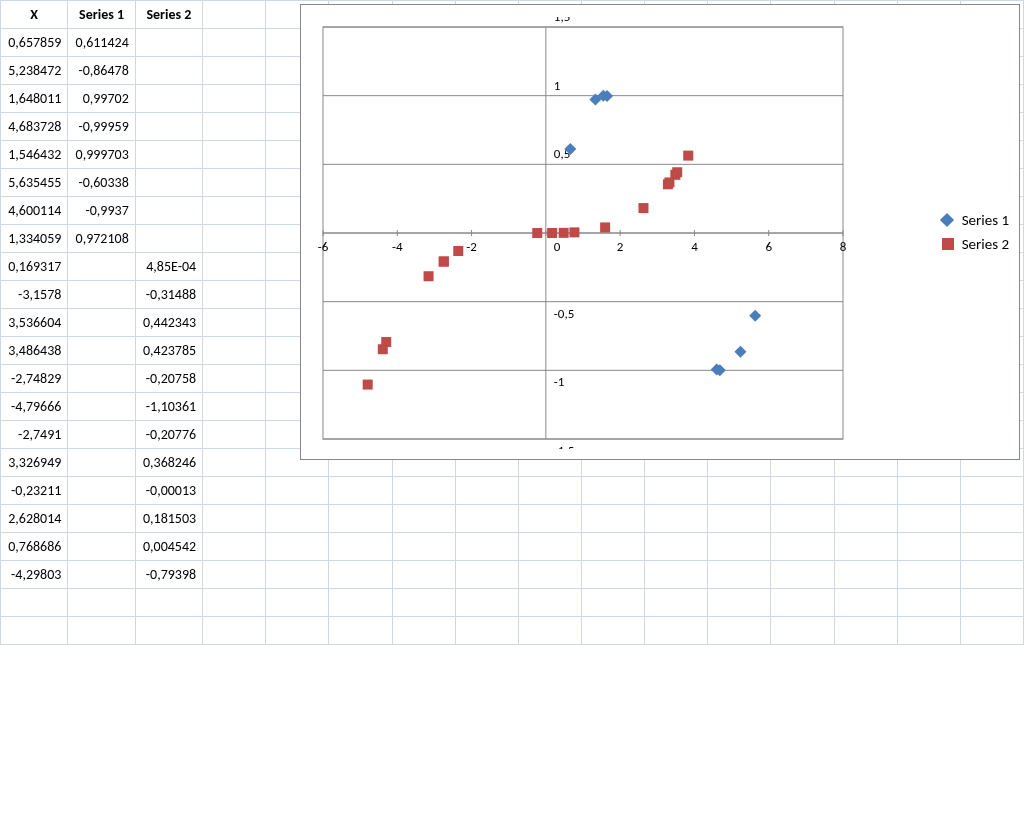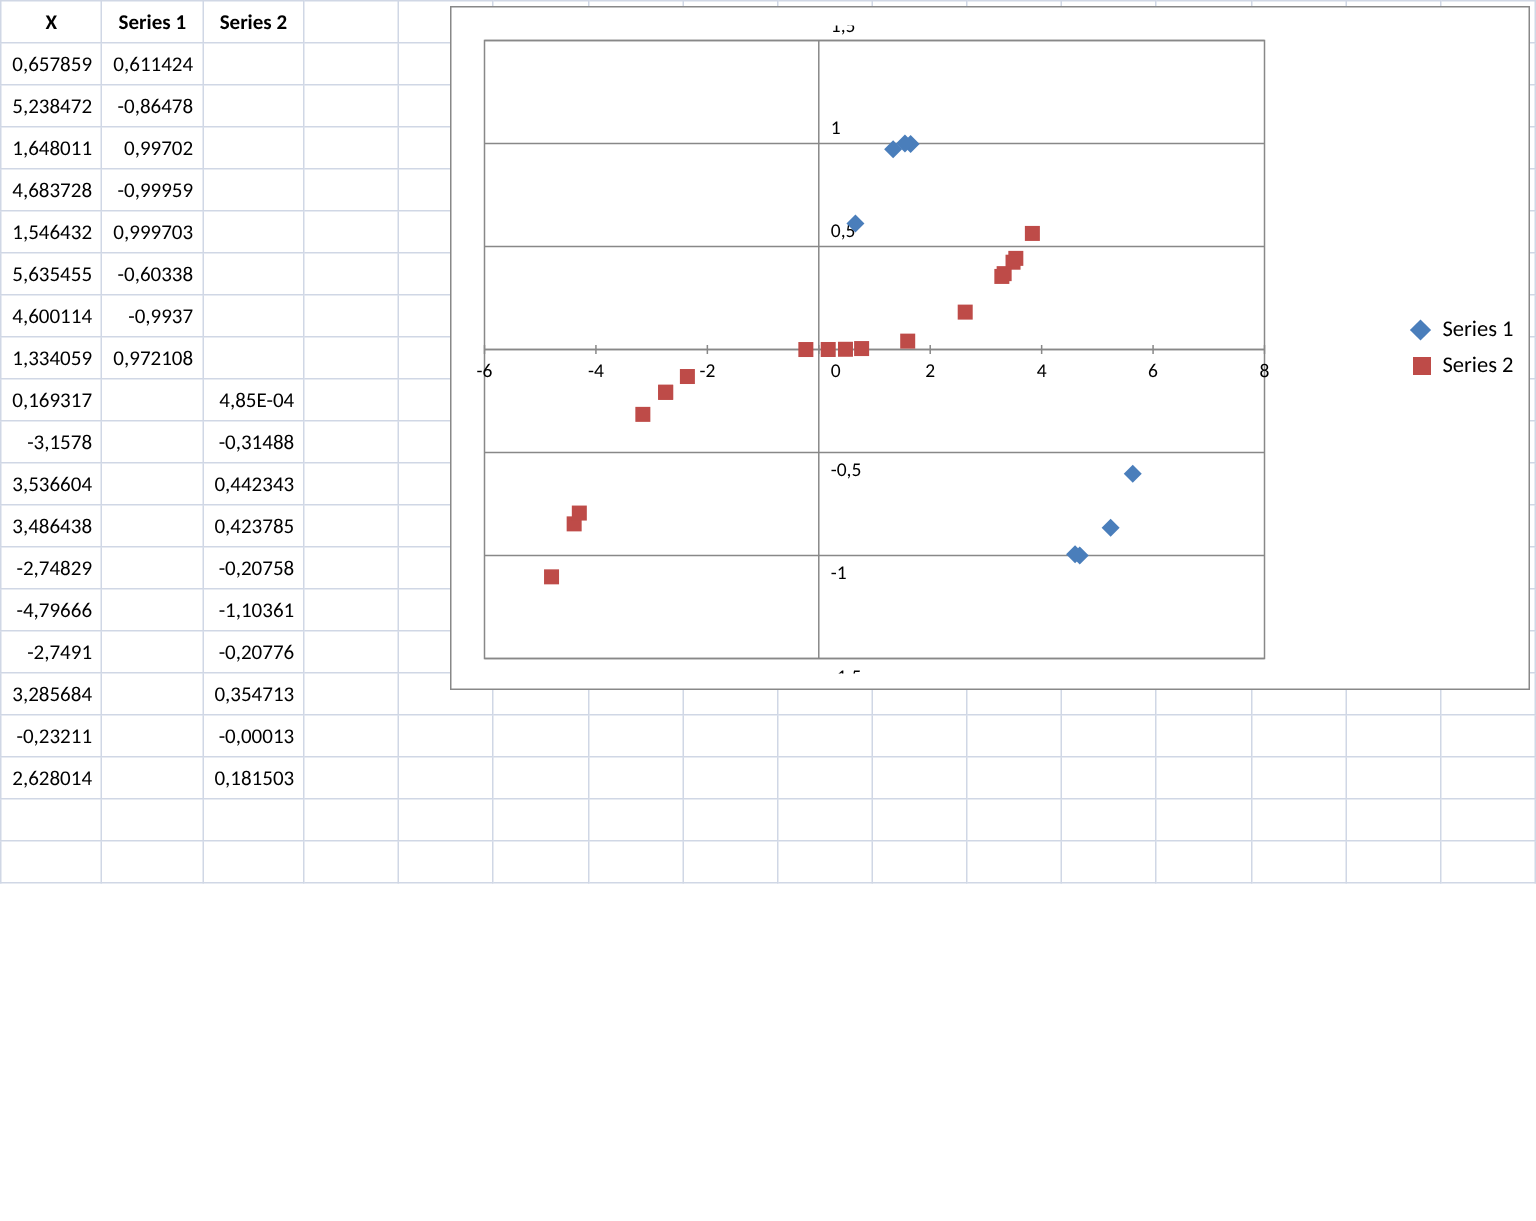--- a/index.html
+++ b/index.html
@@ -363,23 +363,23 @@
           <td></td>
           <td></td>
           <td></td>
           <td></td>
           <td></td>
           <td></td>
           <td></td>
           <td></td>
         </tr>
         <tr>
-          <td>3,285684</td>
-          <td></td>
-          <td>0,354713</td>
+          <td>3,326949</td>
+          <td></td>
+          <td>0,368246</td>
           <td></td>
           <td></td>
           <td></td>
           <td></td>
           <td></td>
           <td></td>
           <td></td>
           <td></td>
           <td></td>
           <td></td>
@@ -402,20 +402,56 @@
           <td></td>
           <td></td>
           <td></td>
           <td></td>
           <td></td>
         </tr>
         <tr>
           <td>2,628014</td>
           <td></td>
           <td>0,181503</td>
+          <td></td>
+          <td></td>
+          <td></td>
+          <td></td>
+          <td></td>
+          <td></td>
+          <td></td>
+          <td></td>
+          <td></td>
+          <td></td>
+          <td></td>
+          <td></td>
+          <td></td>
+        </tr>
+        <tr>
+          <td>0,768686</td>
+          <td></td>
+          <td>0,004542</td>
+          <td></td>
+          <td></td>
+          <td></td>
+          <td></td>
+          <td></td>
+          <td></td>
+          <td></td>
+          <td></td>
+          <td></td>
+          <td></td>
+          <td></td>
+          <td></td>
+          <td></td>
+        </tr>
+        <tr>
+          <td>-4,29803</td>
+          <td></td>
+          <td>-0,79398</td>
           <td></td>
           <td></td>
           <td></td>
           <td></td>
           <td></td>
           <td></td>
           <td></td>
           <td></td>
           <td></td>
           <td></td>

